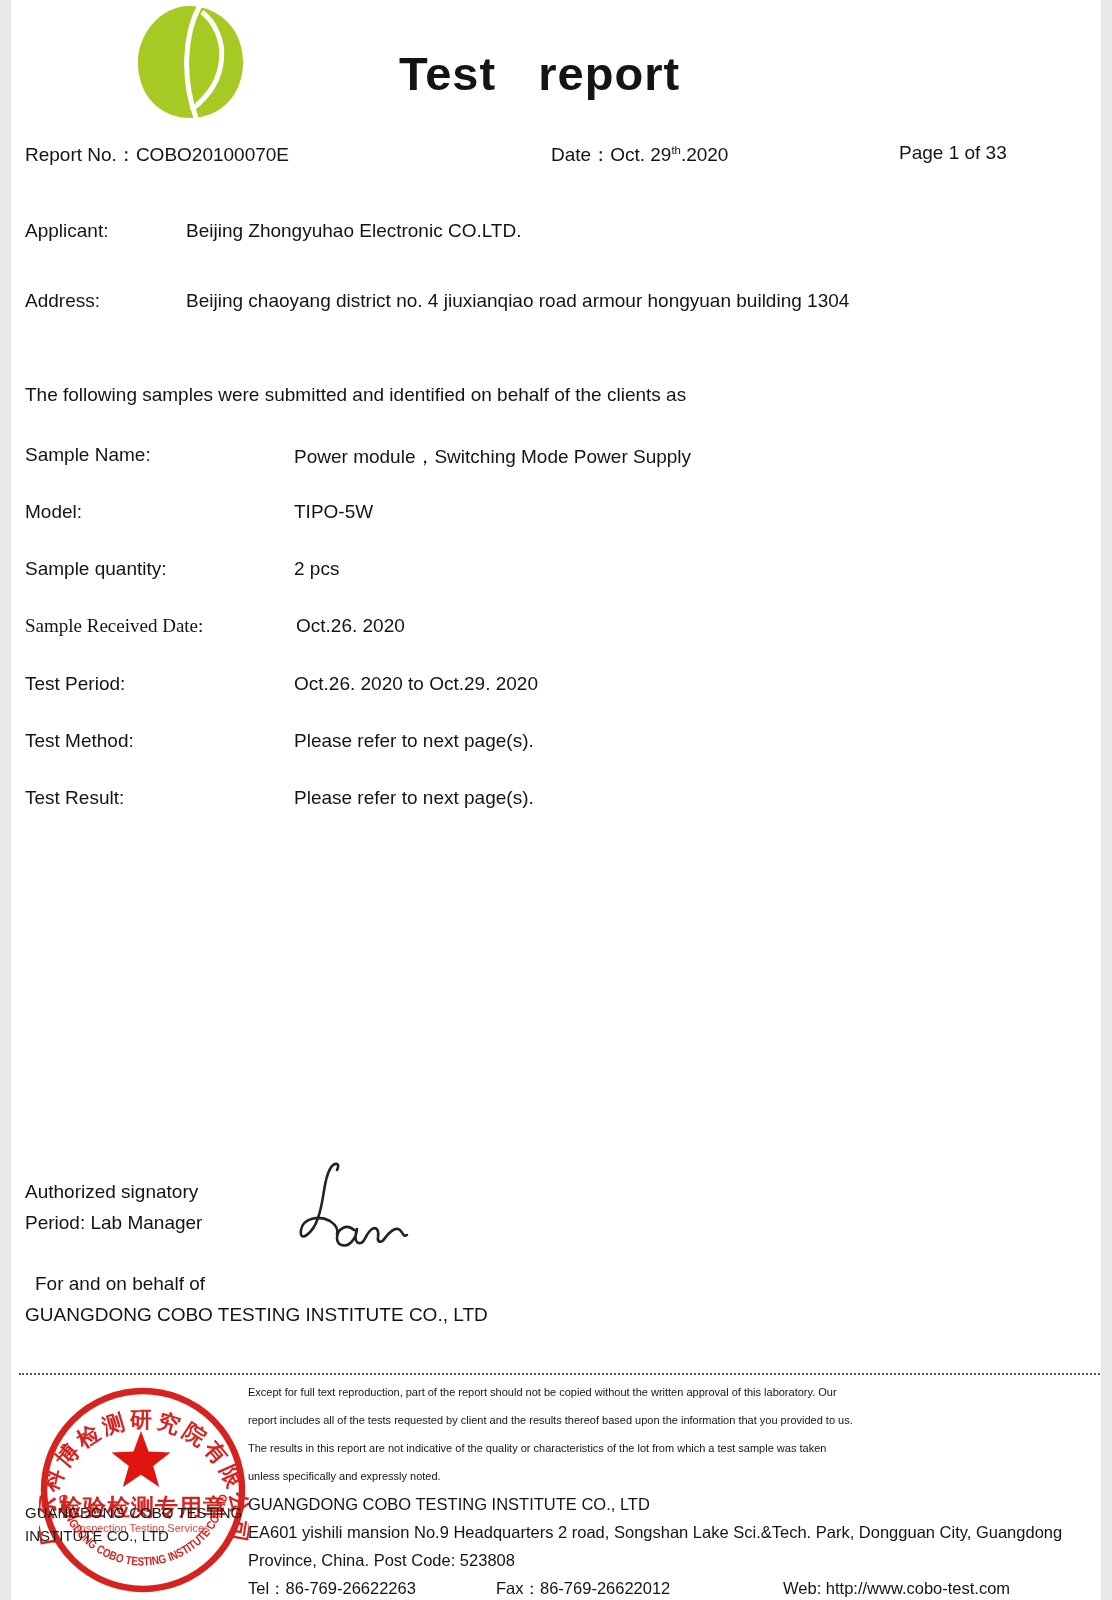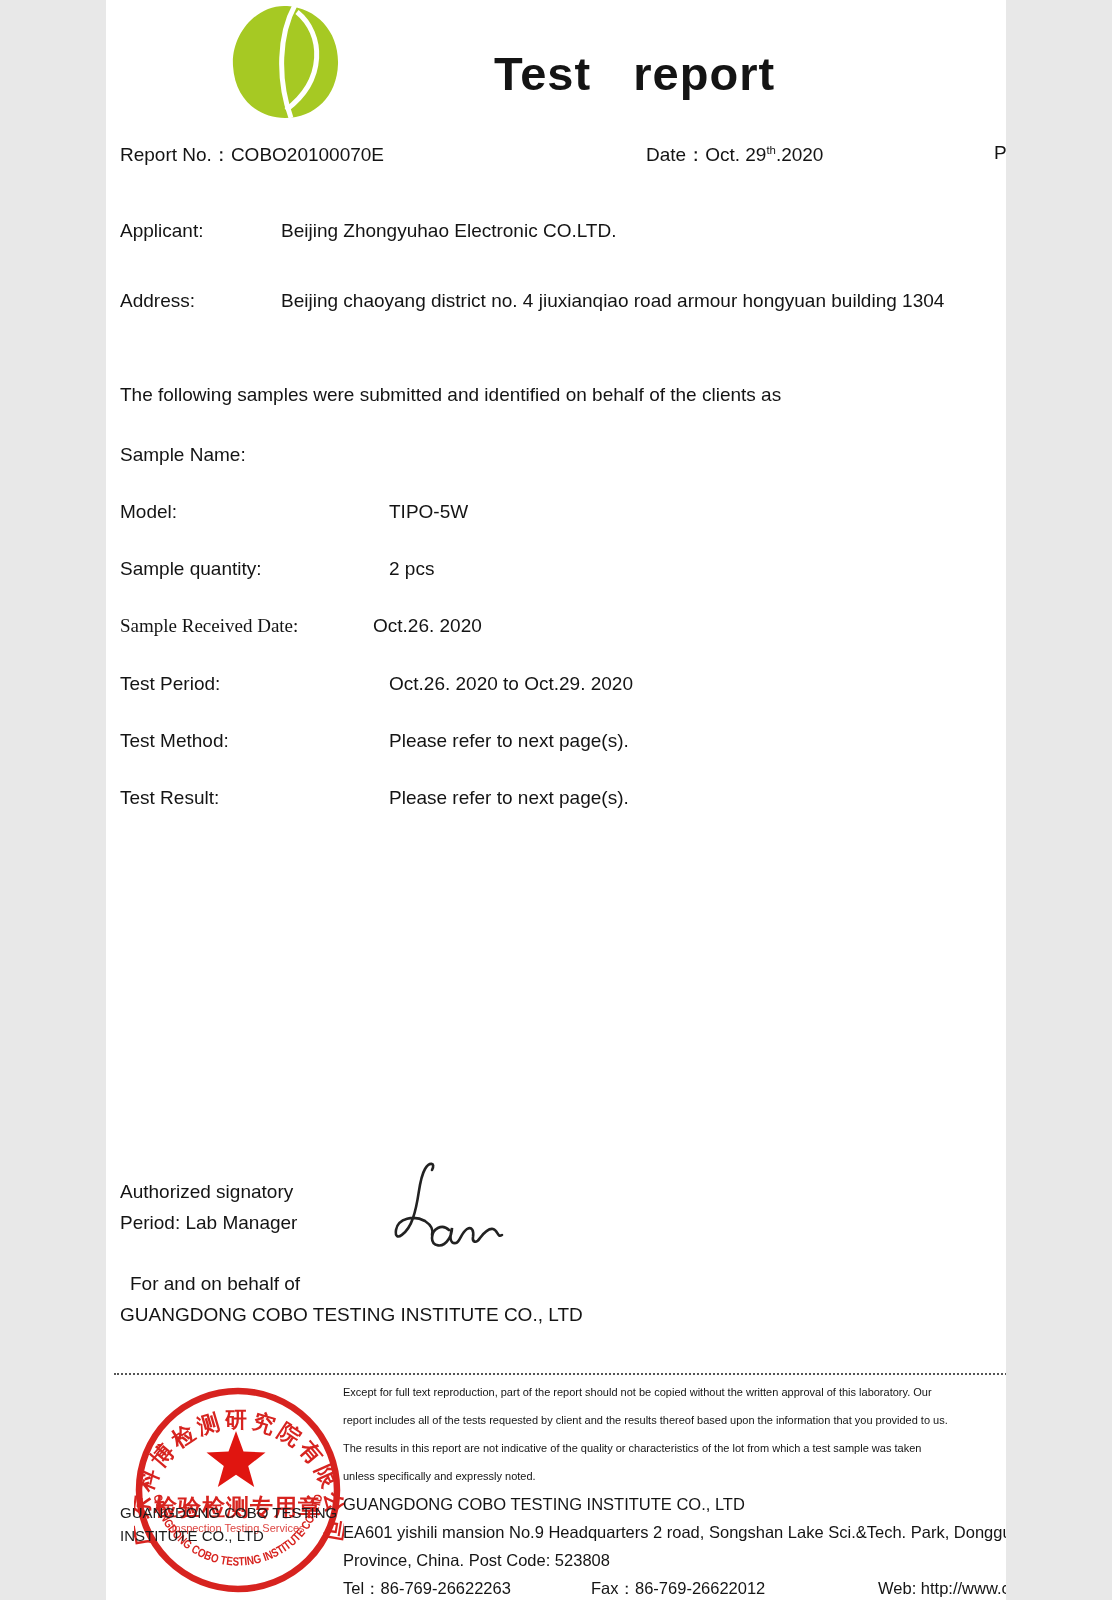--- a/index.html
+++ b/index.html
@@ -1,17 +1,17 @@
 <!DOCTYPE html>
 <html><head>
 <meta charset="utf-8">
 <style>
   html,body{margin:0;padding:0;background:#e8e8e8;}
   .page{
-    position:relative;width:900px;height:1600px;background:#ffffff;
+    position:relative;width:1090px;height:1600px;background:#ffffff;
     font-family:"Liberation Sans",sans-serif;color:#141414;overflow:hidden;
     margin:0 auto;
   }
   .abs{position:absolute;white-space:pre;}
   .body-text{font-size:19px;}
   .title{font-size:47px;font-weight:bold;letter-spacing:1px;}
   .sup{font-size:60%;vertical-align:super;}
   .disclaimer{font-size:11px;line-height:28px;}
   .footco{font-size:16.5px;line-height:28px;}
   .dotline{position:absolute;left:8px;top:1373px;width:1096px;border-top:2px dotted #555;}
@@ -36,26 +36,27 @@
   <div class="abs body-text" style="left:888px;top:142px;">Page 1 of 33</div>
 
   <div class="abs body-text" style="left:14px;top:220px;">Applicant:</div>
   <div class="abs body-text" style="left:175px;top:220px;">Beijing Zhongyuhao Electronic CO.LTD.</div>
   <div class="abs body-text" style="left:14px;top:290px;">Address:</div>
   <div class="abs body-text" style="left:175px;top:290px;">Beijing chaoyang district no. 4 jiuxianqiao road armour hongyuan building 1304</div>
 
   <div class="abs body-text" style="left:14px;top:384px;">The following samples were submitted and identified on behalf of the clients as</div>
 
   <div class="abs body-text" style="left:14px;top:444px;">Sample Name:</div>
+  <div class="abs body-text" style="left:283px;top:444px;">Power module，Switching Mode Power Supply</div>
   <div class="abs body-text" style="left:14px;top:501px;">Model:</div>
   <div class="abs body-text" style="left:283px;top:501px;">TIPO-5W</div>
   <div class="abs body-text" style="left:14px;top:558px;">Sample quantity:</div>
   <div class="abs body-text" style="left:283px;top:558px;">2 pcs</div>
   <div class="abs body-text" style="left:14px;top:615px;font-family:Liberation Serif, serif;">Sample Received Date:</div>
-  <div class="abs body-text" style="left:267px;top:615px;text-align:right;">Oct.26. 2020</div>
+  <div class="abs body-text" style="left:285px;top:615px;text-align:right;">Oct.26. 2020</div>
   <div class="abs body-text" style="left:14px;top:673px;">Test Period:</div>
   <div class="abs body-text" style="left:283px;top:673px;">Oct.26. 2020 to Oct.29. 2020</div>
   <div class="abs body-text" style="left:14px;top:730px;">Test Method:</div>
   <div class="abs body-text" style="left:283px;top:730px;">Please refer to next page(s).</div>
   <div class="abs body-text" style="left:14px;top:787px;">Test Result:</div>
   <div class="abs body-text" style="left:283px;top:787px;">Please refer to next page(s).</div>
 
   <div class="abs body-text" style="left:14px;top:1181px;">Authorized signatory</div>
   <div class="abs body-text" style="left:14px;top:1212px;">Period: Lab Manager</div>
 

